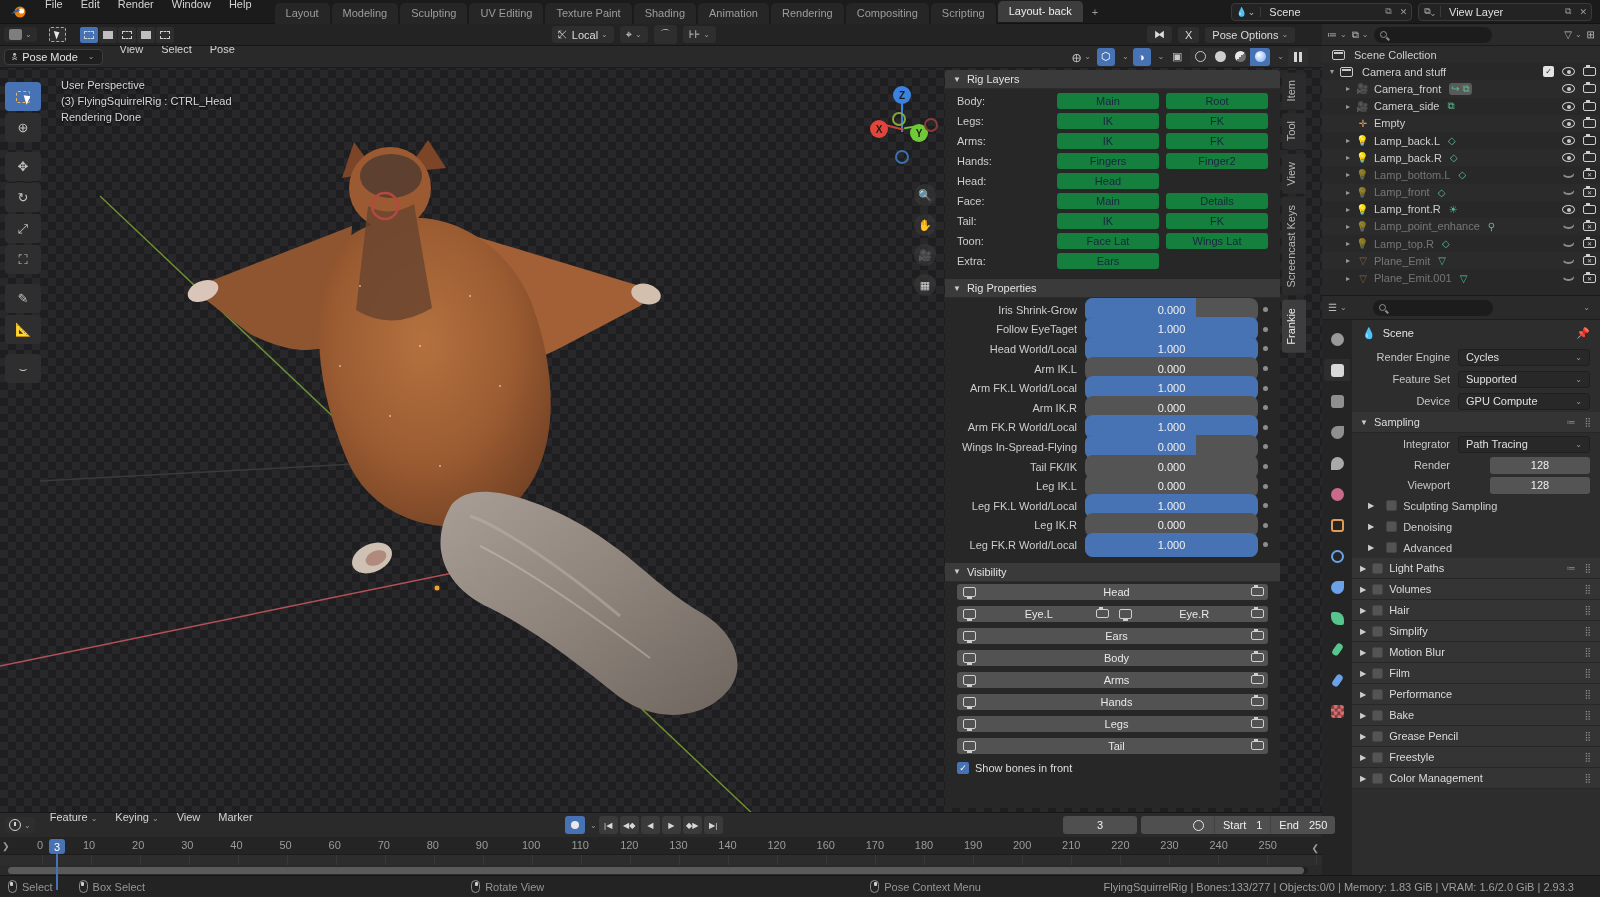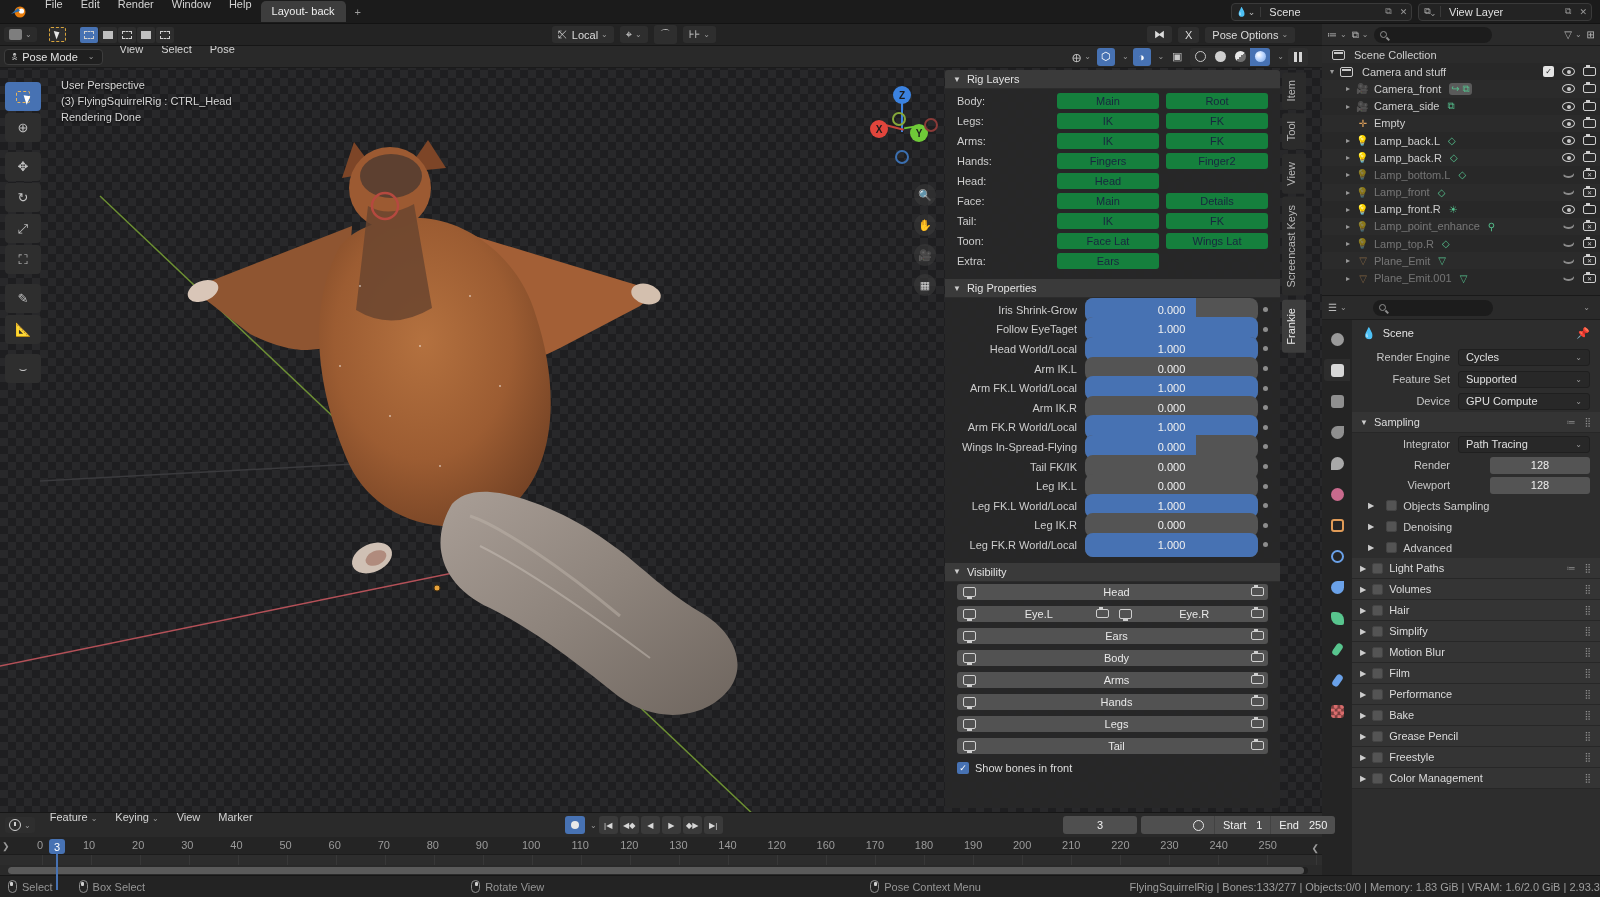--- a/index.html
+++ b/index.html
@@ -190,21 +190,21 @@
   .ph-line { position:absolute; left:-1px; top:15px; width:2px; height:37px; background:#4772b3; }
   .collapse-arrow { position:absolute; right:3px; top:30px; color:#9a9a9a; font-size:9px; }
   .tl-left-arrow { position:absolute; left:2px; top:28px; color:#9a9a9a; font-size:9px; }
 
   
   .statusbar { position:absolute; left:0; top:875px; width:1600px; height:22px; background:#232323; border-top:1px solid #161616; display:flex; align-items:center; color:#969696; }
   .hint { display:flex; align-items:center; gap:5px; margin-right:26px; }
   .mouse { width:9px; height:13px; border:1px solid #8e8e8e; border-radius:5px; position:relative; }
   .mouse i { position:absolute; top:1px; width:3px; height:4px; background:#cfcfcf; border-radius:1px; }
   .mouse.lmb i { left:1px; } .mouse.rmb i { right:1px; } .mouse.mmb i { left:2.5px; }
-  .sb-right { margin-left:auto; padding-right:0; color:#9e9e9e; }
+  .sb-right { margin-left:auto; padding-right:26px; color:#9e9e9e; }
   .hint1 { margin-left:8px; } .hint3 { margin-left:300px; } .hint4 { margin-left:300px; }
 
   
   .ntabs { position:absolute; left:1282px; top:26px; width:24px; z-index:22; display:flex; flex-direction:column; gap:4px; }
   .ntab { writing-mode:vertical-rl; transform:rotate(180deg); background:#2b2b2b; color:#b9b9b9; border-radius:0 3px 3px 0; padding:8px 3px; text-align:center; }
   .ntab.active { background:#3d3d3d; color:#eaeaea; }
 </style>
 </head>
 <body>
 
@@ -216,20 +216,33 @@
           <circle cx="10" cy="7" r="5.5" fill="#e87d0d"></circle>
           <circle cx="11.5" cy="6" r="2.6" fill="#fff"></circle>
           <path d="M1 9 L8 3 L10 6 Z" fill="#2a6fb0"></path>
         </svg>
     </div>
     <div class="menu-item">File</div>
     <div class="menu-item">Edit</div>
     <div class="menu-item">Render</div>
     <div class="menu-item">Window</div>
     <div class="menu-item">Help</div>
+    <div class="ws-tabs">
+
+    <div class="ws-tab">Layout</div>
+        <div class="ws-tab">Modeling</div>
+        <div class="ws-tab">Sculpting</div>
+        <div class="ws-tab">UV Editing</div>
+        <div class="ws-tab">Texture Paint</div>
+        <div class="ws-tab">Shading</div>
+        <div class="ws-tab">Animation</div>
+        <div class="ws-tab">Rendering</div>
+        <div class="ws-tab">Compositing</div>
+        <div class="ws-tab">Scripting</div>
+      </div>
     <div class="ws-tab active">Layout- back</div>
     <div class="ws-add">+</div>
     <div class="topbar-right">
       <div class="id-block">
         <span class="ib-icon">💧⌄</span>
         <span class="ib-name">Scene</span>
         <span class="ib-btn">⧉</span>
         <span class="ib-btn">✕</span>
       </div>
       <div class="id-block">
@@ -984,21 +997,21 @@
         </div>
       <div class="pc-row" style="height:20px;">
           <span class="pc-label">Viewport</span>
         <span class="numfield">128</span>
         </div>
       <div>
 
           <div class="sub-row">
             <span class="tri">▶</span>
             <span class="chk-empty haschk"></span>
-            <span>Objects Sampling</span>
+            <span>Sculpting Sampling</span>
           </div>
 
           <div class="sub-row">
             <span class="tri">▶</span>
             <span class="chk-empty"></span>
             <span>Denoising</span>
           </div>
 
           <div class="sub-row">
             <span class="tri">▶</span>

